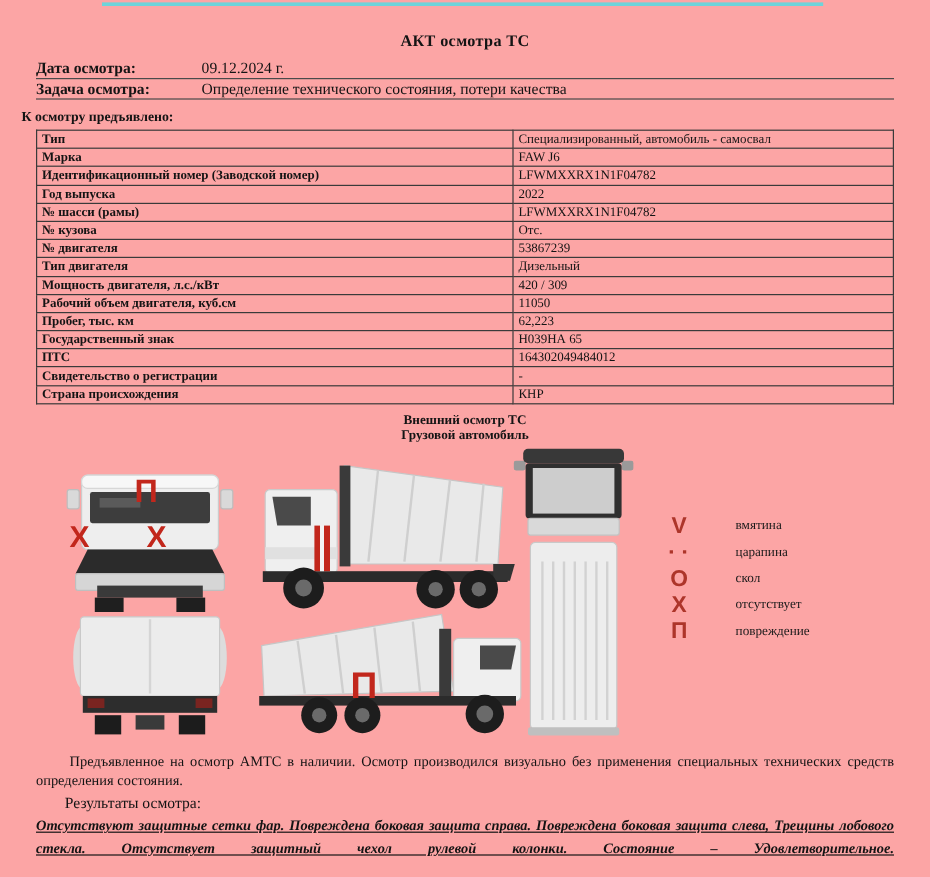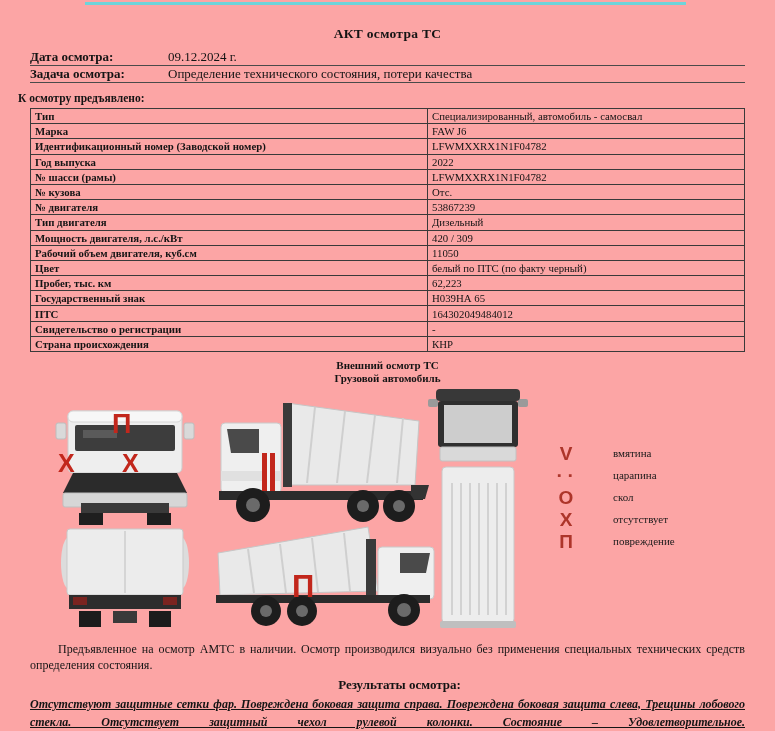--- a/index.html
+++ b/index.html
@@ -26,21 +26,21 @@
   .bar-mark{position:absolute;background:linear-gradient(90deg,#c2271c 0 5px,#f3f3f3 5px 8px,#c2271c 8px 13px);}
   .legend{position:absolute;left:553px;top:55px;font-size:11px;}
   .legend-row{display:flex;align-items:center;height:22px;}
   .legend-sym{width:26px;text-align:center;color:#ad352a;font-weight:bold;
               font-family:"Liberation Sans", sans-serif;font-size:19px;line-height:1;}
   .legend-sym.small{font-size:11px;letter-spacing:2px;}
   .legend-lbl{margin-left:34px;color:#1a1a1a;}
   
   .footer{margin:8px 30px 0 30px;font-size:12px;}
   .footer .para{text-indent:28px;text-align:justify;line-height:1.3;margin:0;}
-  .results-heading{font-weight:bold;font-size:13px;margin:3px 0 2px 24px;text-align:center;}
+  .results-heading{font-weight:normal;font-size:13px;margin:3px 0 2px 24px;}
   .results-text{font-weight:bold;font-style:italic;text-decoration:underline;
                 text-align:justify;text-align-last:justify;line-height:1.55;margin:0;}
 </style>
 </head>
 <body>
 
 <div class="page">
 
   <div class="accent-line"></div>
 
@@ -93,24 +93,20 @@
           <td class="k">Тип двигателя</td>
           <td>Дизельный</td>
         </tr>
       <tr>
           <td class="k">Мощность двигателя, л.с./кВт</td>
           <td>420 / 309</td>
         </tr>
       <tr>
           <td class="k">Рабочий объем двигателя, куб.см</td>
           <td>11050</td>
-        </tr>
-      <tr>
-          <td class="k">Цвет</td>
-          <td>белый по ПТС (по факту черный)</td>
         </tr>
       <tr>
           <td class="k">Пробег, тыс. км</td>
           <td>62,223</td>
         </tr>
       <tr>
           <td class="k">Государственный знак</td>
           <td>Н039НА 65</td>
         </tr>
       <tr>

